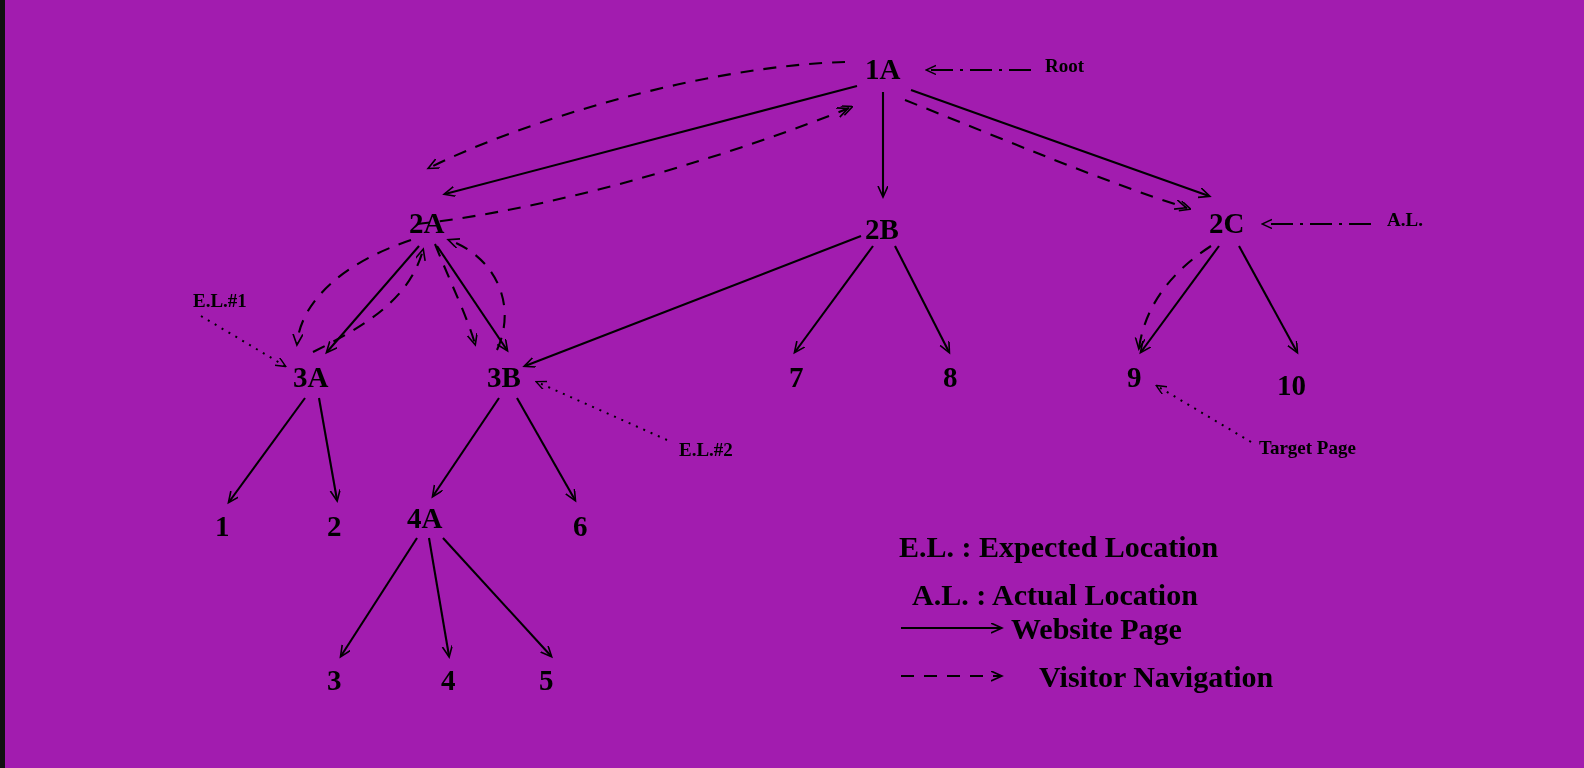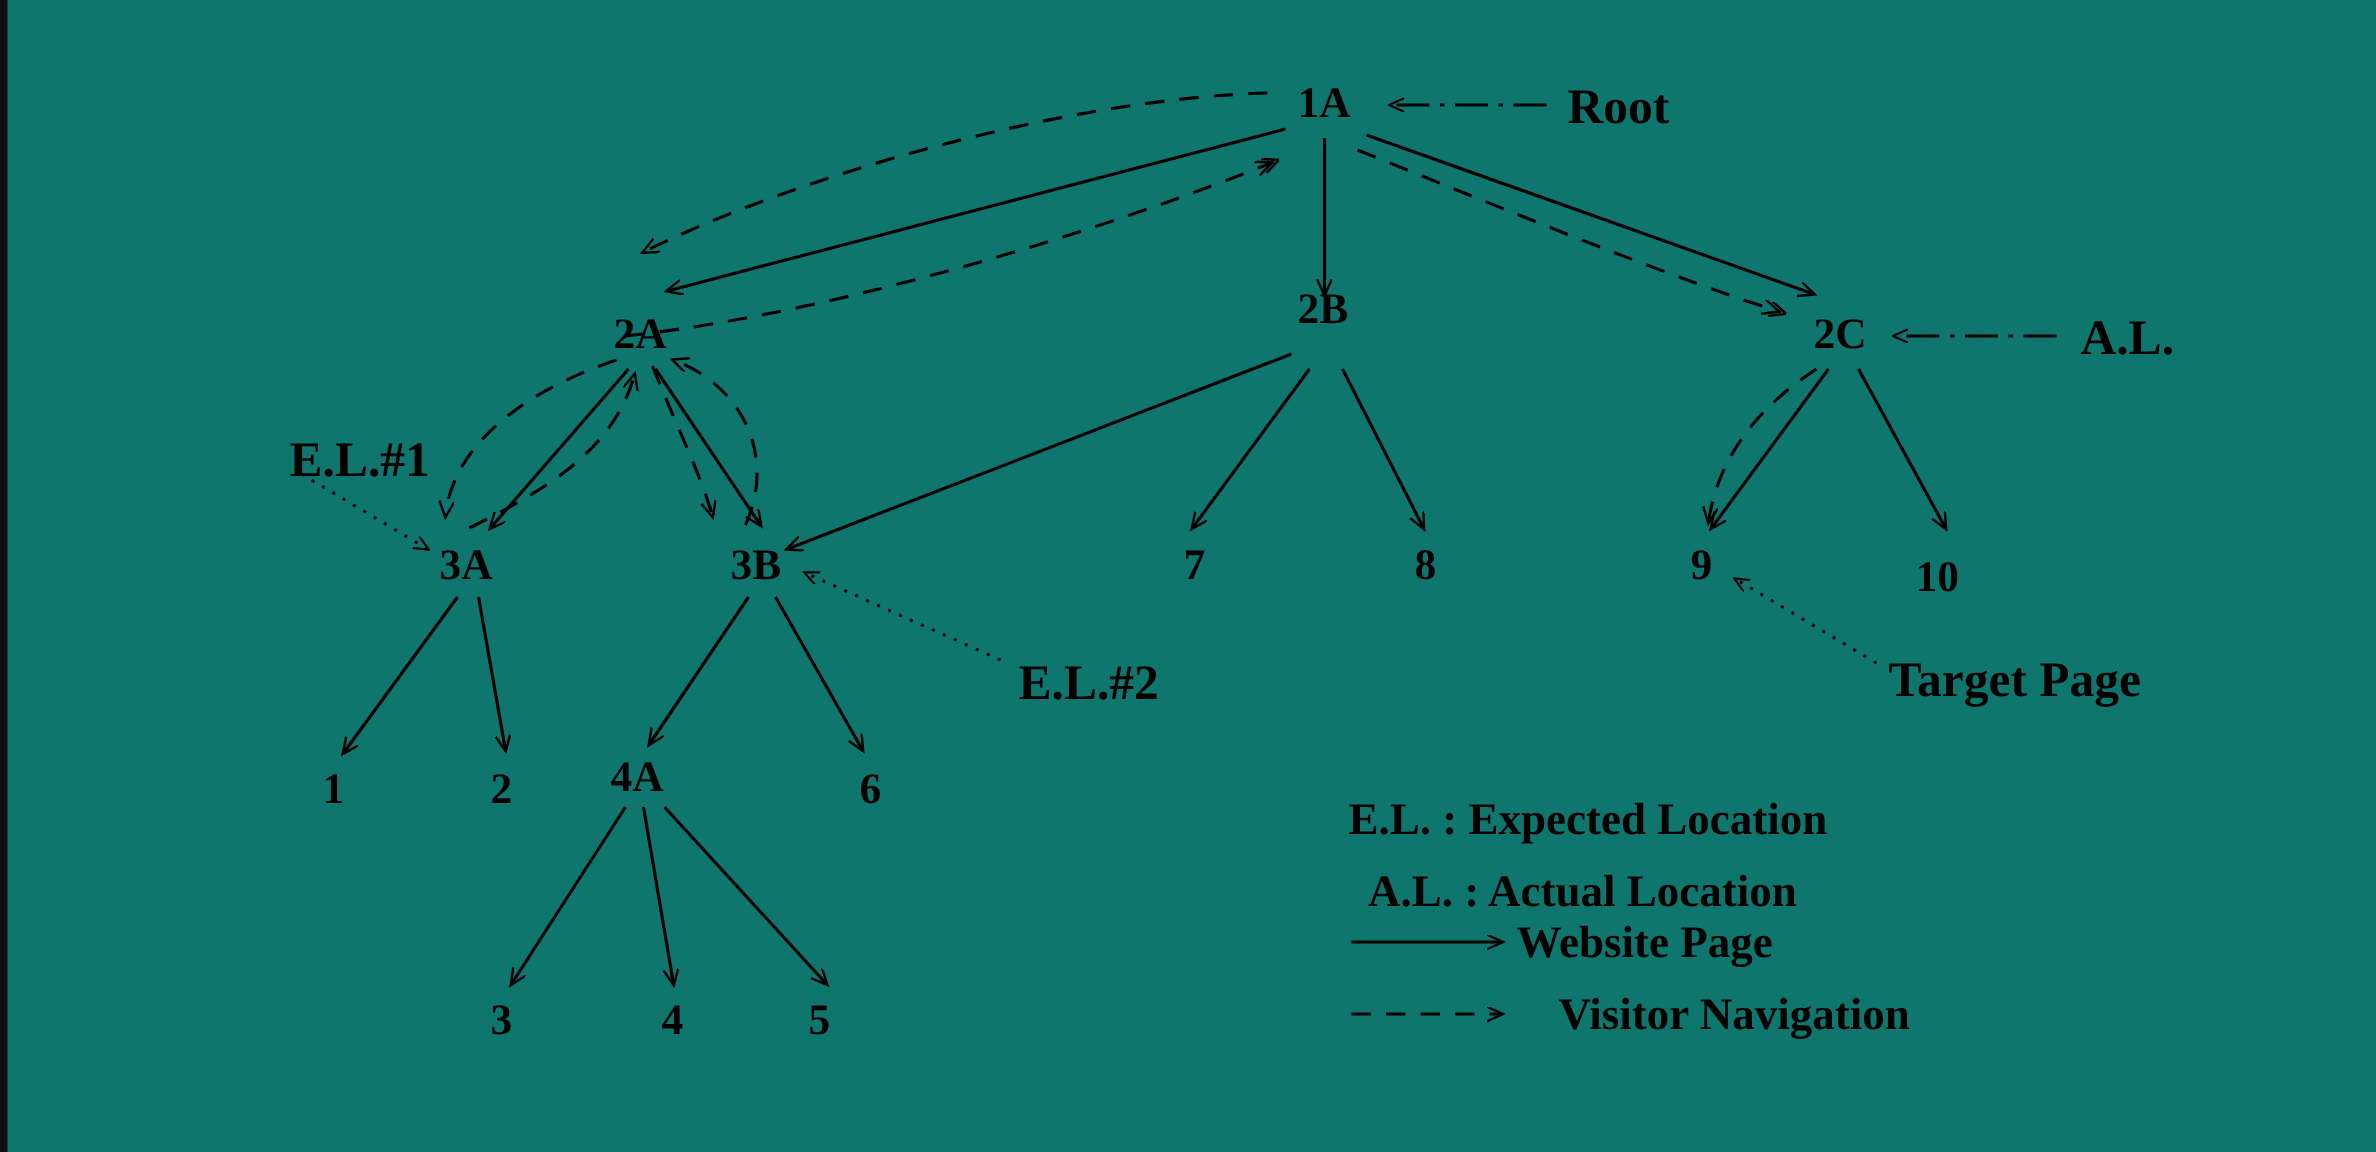--- a/index.html
+++ b/index.html
@@ -8,41 +8,41 @@
     width:1584px;height:768px;
     font-family:"Liberation Serif","DejaVu Serif",serif;
     color:#000000;
     overflow:hidden;
     position:relative;
   }
   #frame{
     position:absolute;left:0;top:0;width:1584px;height:768px;
     border-left:5px solid #111111;
     box-sizing:border-box;
-    background:#0f766e;
+    background:#a21caf;
   }
   svg#canvas{position:absolute;left:0;top:0;width:1584px;height:768px;}
   .node-label{
     position:absolute;
     font-weight:bold;
     font-size:29px;
     line-height:1;
     white-space:nowrap;
     letter-spacing:0px;
   }
   .leaf-label{
     position:absolute;
     font-weight:bold;
     font-size:29px;
     line-height:1;
     white-space:nowrap;
   }
   .annot{
     position:absolute;
-    font-size:33px;
+    font-size:19px;
     font-weight:bold;
     white-space:nowrap;
     line-height:1;
   }
   .legend-text{
     position:absolute;
     font-size:30px;
     font-weight:bold;
     white-space:nowrap;
     line-height:1;
@@ -120,21 +120,21 @@
     </g>
 
     <g fill="none" stroke="#000">
       <path d="M896,628 L996,628" stroke-width="2.1" marker-end="url(#ah)"></path>
       <path d="M896,676 L996,676" stroke-width="2.1" stroke-dasharray="13,10" marker-end="url(#ah)"></path>
     </g>
   </svg>
 
   <div class="node-label" style="left:860px;top:55px;">1A</div>
   <div class="node-label" style="left:404px;top:209px;">2A</div>
-  <div class="node-label" style="left:860px;top:192px;">2B</div>
+  <div class="node-label" style="left:860px;top:215px;">2B</div>
   <div class="node-label" style="left:1204px;top:209px;">2C</div>
   <div class="node-label" style="left:288px;top:363px;">3A</div>
   <div class="node-label" style="left:482px;top:363px;">3B</div>
   <div class="leaf-label" style="left:784px;top:363px;">7</div>
   <div class="leaf-label" style="left:938px;top:363px;">8</div>
   <div class="leaf-label" style="left:1122px;top:363px;">9</div>
   <div class="leaf-label" style="left:1272px;top:371px;">10</div>
   <div class="leaf-label" style="left:210px;top:512px;">1</div>
   <div class="leaf-label" style="left:322px;top:512px;">2</div>
   <div class="node-label" style="left:402px;top:504px;">4A</div>

